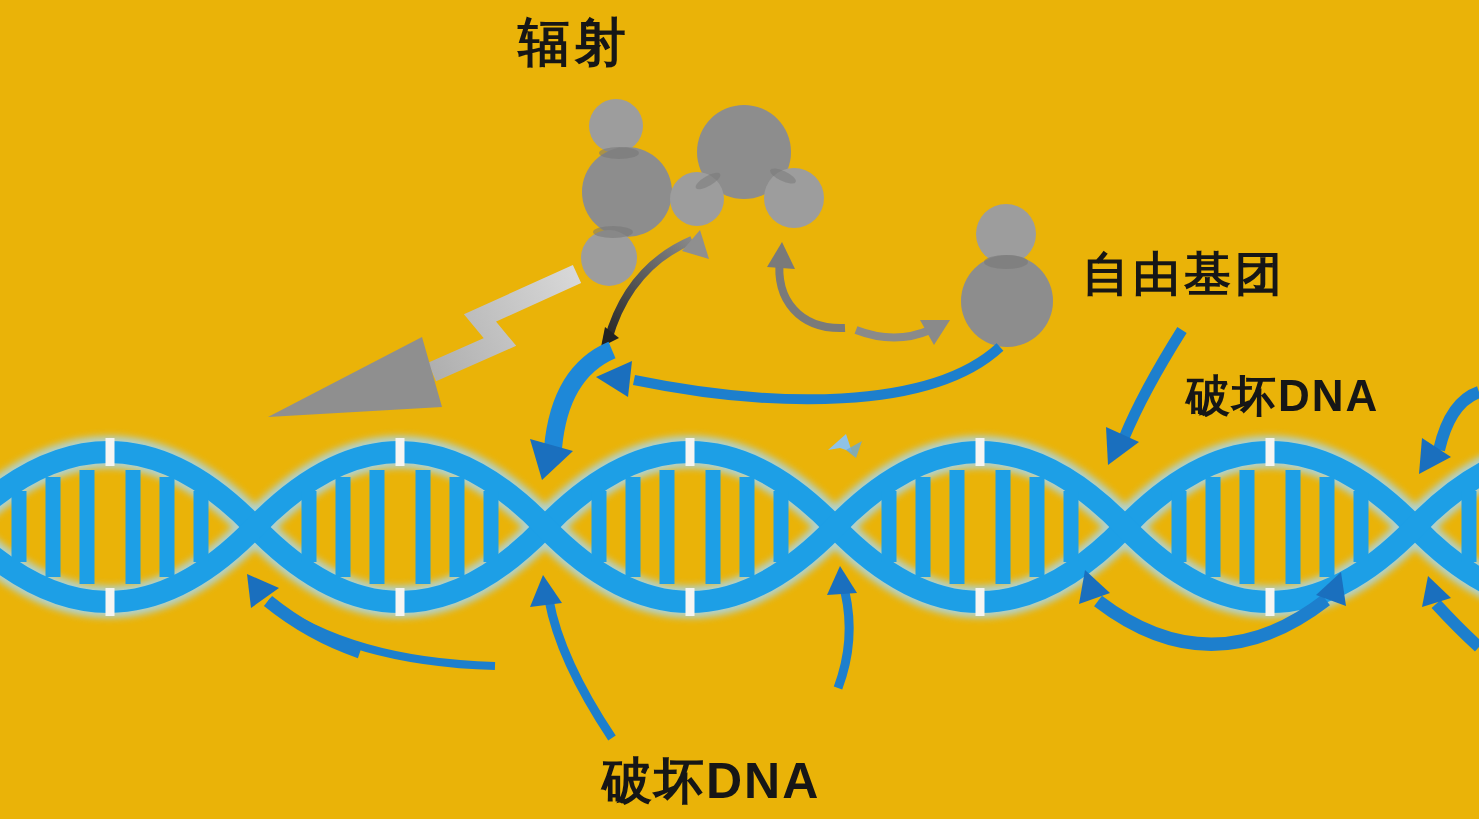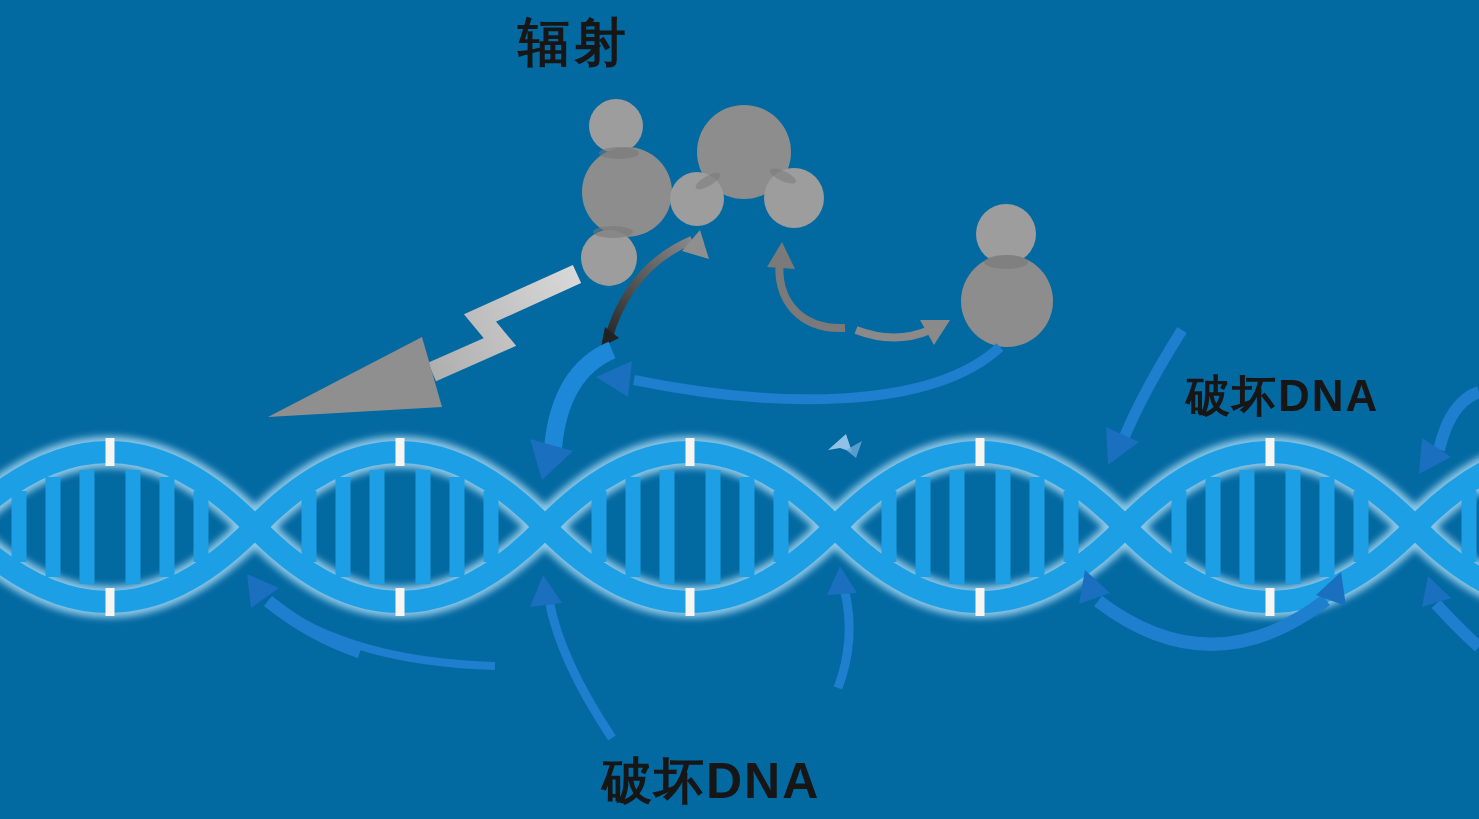--- a/index.html
+++ b/index.html
@@ -1,19 +1,19 @@
 <!DOCTYPE html>
 <html><head>
 <meta charset="utf-8">
 <style>
   html,body{margin:0;padding:0;}
   .canvas{
     position:relative;
     width:1479px;height:819px;
-    background:#0369a1;
+    background:#eab308;
     overflow:hidden;
     font-family:"Liberation Sans","DejaVu Sans",sans-serif;
   }
   .diagram-svg{position:absolute;left:0;top:0;}
   .lbl{
     position:absolute;
     font-weight:900;
     color:#161616;
     letter-spacing:4px;
     white-space:nowrap;
@@ -189,15 +189,16 @@
       <polygon points="840,566 857,593 827,595" fill="#1a6fbe"></polygon>
     </g>
 
     <g>
       <path d="M828 450 L846 434 L852 452 L840 448 Z" fill="#8fc2e6"></path>
       <path d="M846 450 L862 441 L856 458 Z" fill="#6ba9d8" opacity="0.8"></path>
     </g>
   </svg>
 
   <div class="lbl lbl-radiation">辐射</div>
+  <div class="lbl lbl-radical">自由基团</div>
   <div class="lbl lbl-damage-right">破坏DNA</div>
   <div class="lbl lbl-damage-bottom">破坏DNA</div>
 </div>
 
 </body></html>

